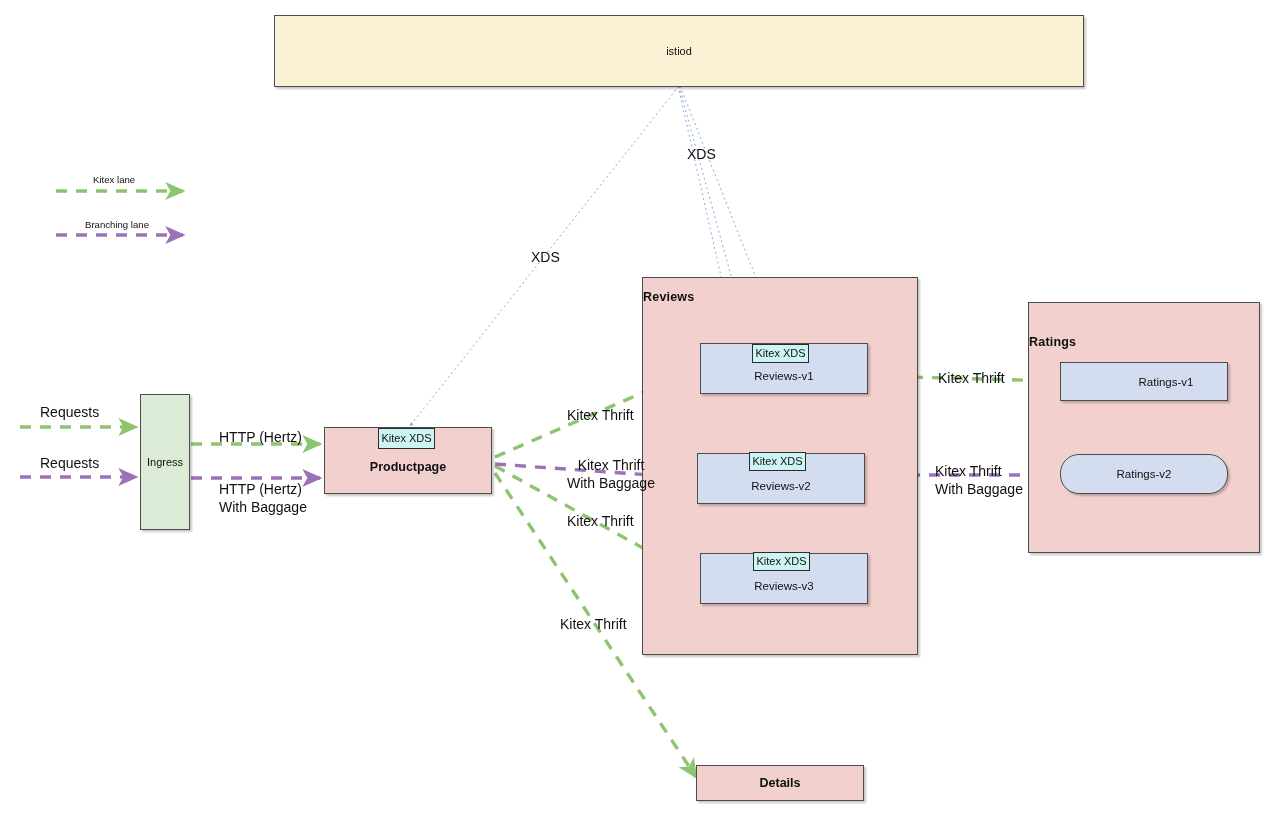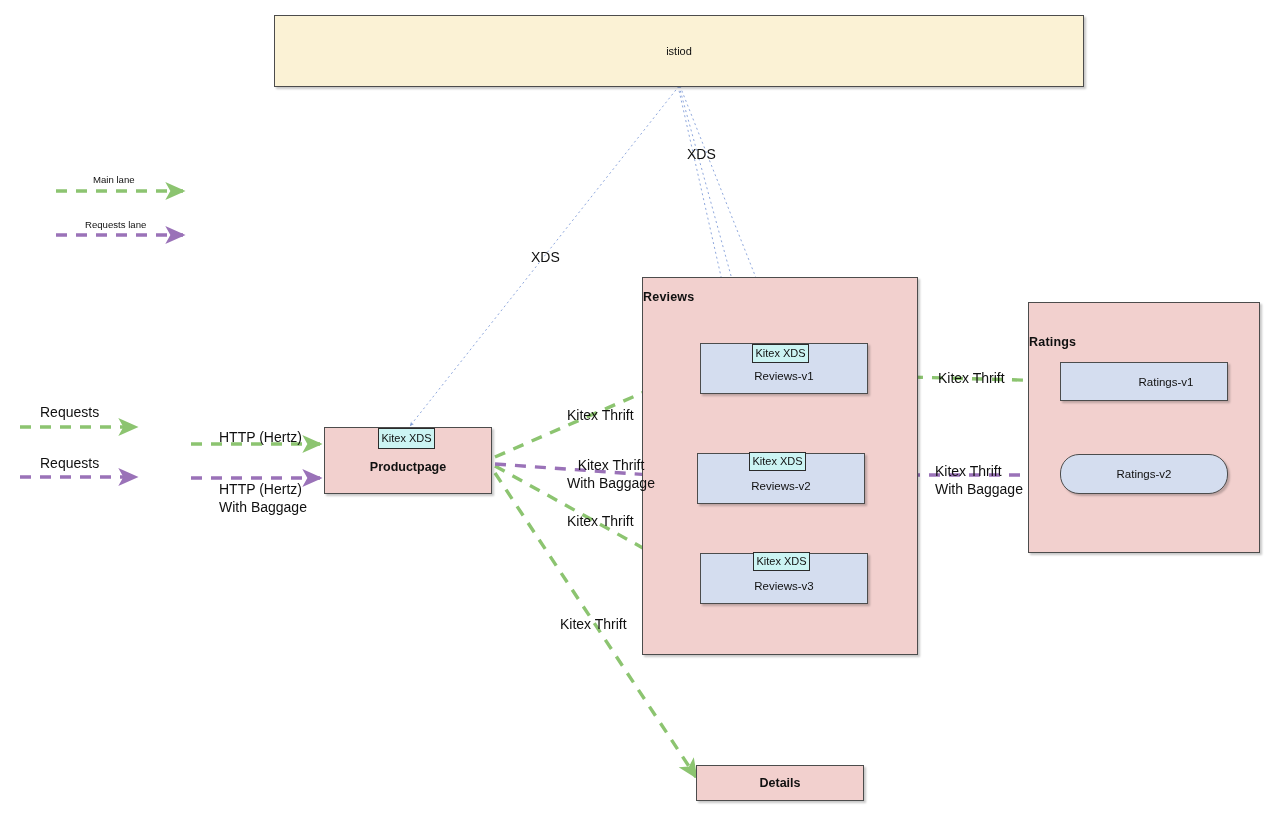--- a/index.html
+++ b/index.html
@@ -166,20 +166,23 @@
     <g stroke-width="3.4" fill="none" stroke-dasharray="11 9">
       <path d="M 56 191 L 183 191" stroke="#8cc470" marker-end="url(#arrow-green)"></path>
       <path d="M 56 235 L 183 235" stroke="#9a72b8" marker-end="url(#arrow-purple)"></path>
     </g>
   </svg>
 
   <div class="node n-istiod" style="left:274px; top:15px; width:810px; height:72px;">
     <span class="nlabel">istiod</span>
   </div>
 
+  <div class="node n-ingress" style="left:140px; top:394px; width:50px; height:136px;">
+    <span class="nlabel">Ingress</span>
+  </div>
 
   <div class="node n-pink" style="left:324px; top:427px; width:168px; height:67px;">
     <span class="nlabel">Productpage</span>
   </div>
   <div class="xds-badge" style="left:378px; top:428px; width:57px; height:21px;">
     <span>Kitex XDS</span>
   </div>
 
   <div class="node n-pink n-details" style="left:696px; top:765px; width:168px; height:36px;">
     <span class="nlabel">Details</span>
@@ -214,22 +217,22 @@
     <div class="cluster-title" style="top:32px;">Ratings</div>
   </div>
 
   <div class="node n-blue" style="left:1060px; top:362px; width:168px; height:39px;padding-left:44px;">
     <span>Ratings-v1</span>
   </div>
   <div class="node n-blue" style="left:1060px; top:454px; width:168px; height:40px;border-radius:19px;">
     <span>Ratings-v2</span>
   </div>
 
-  <div class="legend-label" style="left:93px; top:174px;">Main lane</div>
-  <div class="legend-label" style="left:85px; top:219px;">Requests lane</div>
+  <div class="legend-label" style="left:93px; top:174px;">Kitex lane</div>
+  <div class="legend-label" style="left:85px; top:219px;">Branching lane</div>
 
   <div class="edge-label" style="left:687px; top:146px;">XDS</div>
   <div class="edge-label" style="left:531px; top:249px;">XDS</div>
 
   <div class="edge-label" style="left:40px; top:404px;">Requests</div>
   <div class="edge-label" style="left:40px; top:455px;">Requests</div>
 
   <div class="edge-label" style="left:219px; top:429px;">HTTP (Hertz)</div>
   <div class="edge-label" style="left:219px; top:481px;">HTTP (Hertz)
 With Baggage</div>

